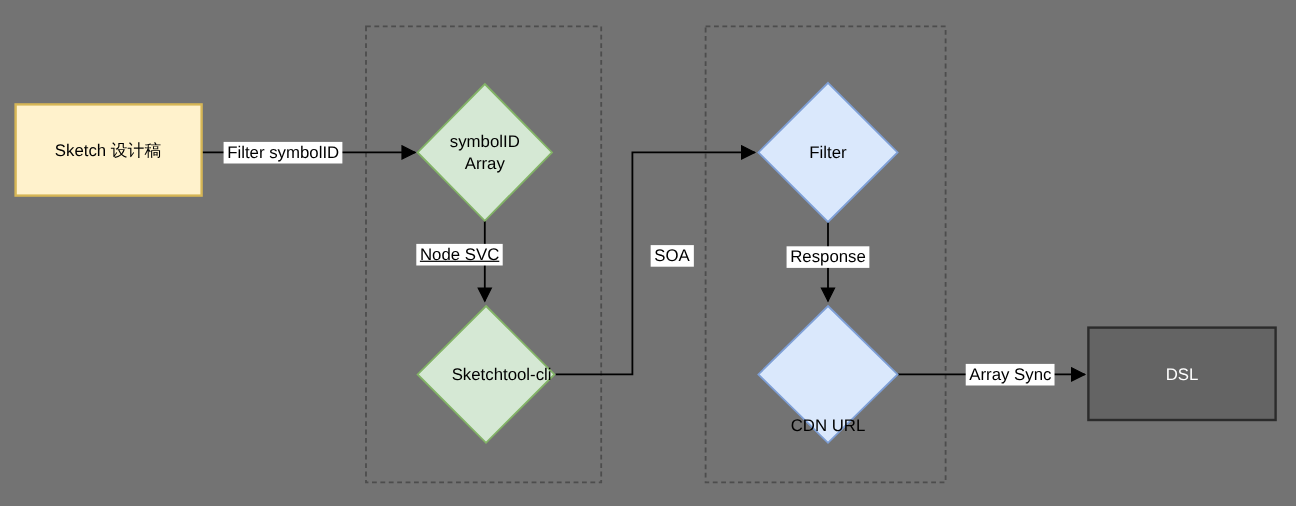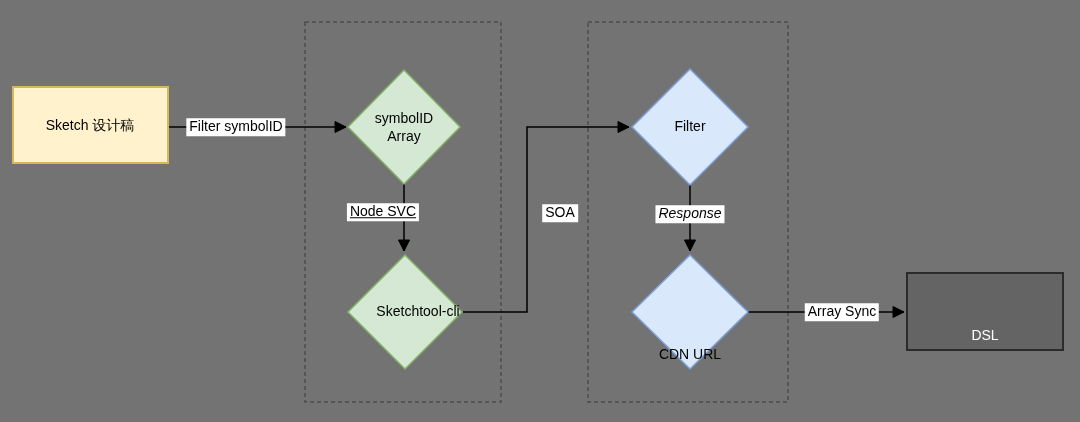--- a/index.html
+++ b/index.html
@@ -51,21 +51,21 @@
     <polygon points="690,69 748,127 690,185 632,127" stroke-width="1.5" fill="#DAE8FC" stroke="#7E9FD6"></polygon>
     <polygon points="690,255 748,312 690,369 632,312" stroke-width="1.5" fill="#DAE8FC" stroke="#7E9FD6"></polygon>
     <rect x="907" y="273" width="156" height="77" stroke-width="2" fill="#646464" stroke="#2B2B2B"></rect>
   </svg>
 
   <div class="lbl" style="left:90px; top:126px;">Sketch 设计稿</div>
   <div class="lbl wrap" style="left:404px; top:127px;">symbolID Array</div>
   <div class="lbl" style="left:418px; top:312px;">Sketchtool-cli</div>
   <div class="lbl" style="left:690px; top:127px;">Filter</div>
   <div class="lbl" style="left:690px; top:312px;margin-top:43px;">CDN URL</div>
-  <div class="lbl dsl-lbl" style="left:985px; top:312px;margin-top:24px;">DSL</div>
+  <div class="lbl dsl-lbl" style="left:985px; top:312px;">DSL</div>
 
   <div class="lbl edge-lbl" style="left:236px; top:127px;">Filter symbolID</div>
   <div class="lbl edge-lbl" style="left:383px; top:212px;text-decoration:underline;">Node SVC</div>
   <div class="lbl edge-lbl" style="left:530px; top:213px;margin-left:30px;">SOA</div>
-  <div class="lbl edge-lbl" style="left:690px; top:214px;font-style:italic;">Response</div>
+  <div class="lbl edge-lbl" style="left:690px; top:214px;">Response</div>
   <div class="lbl edge-lbl" style="left:842px; top:312px;">Array Sync</div>
 
 </div>
 
 </body></html>

